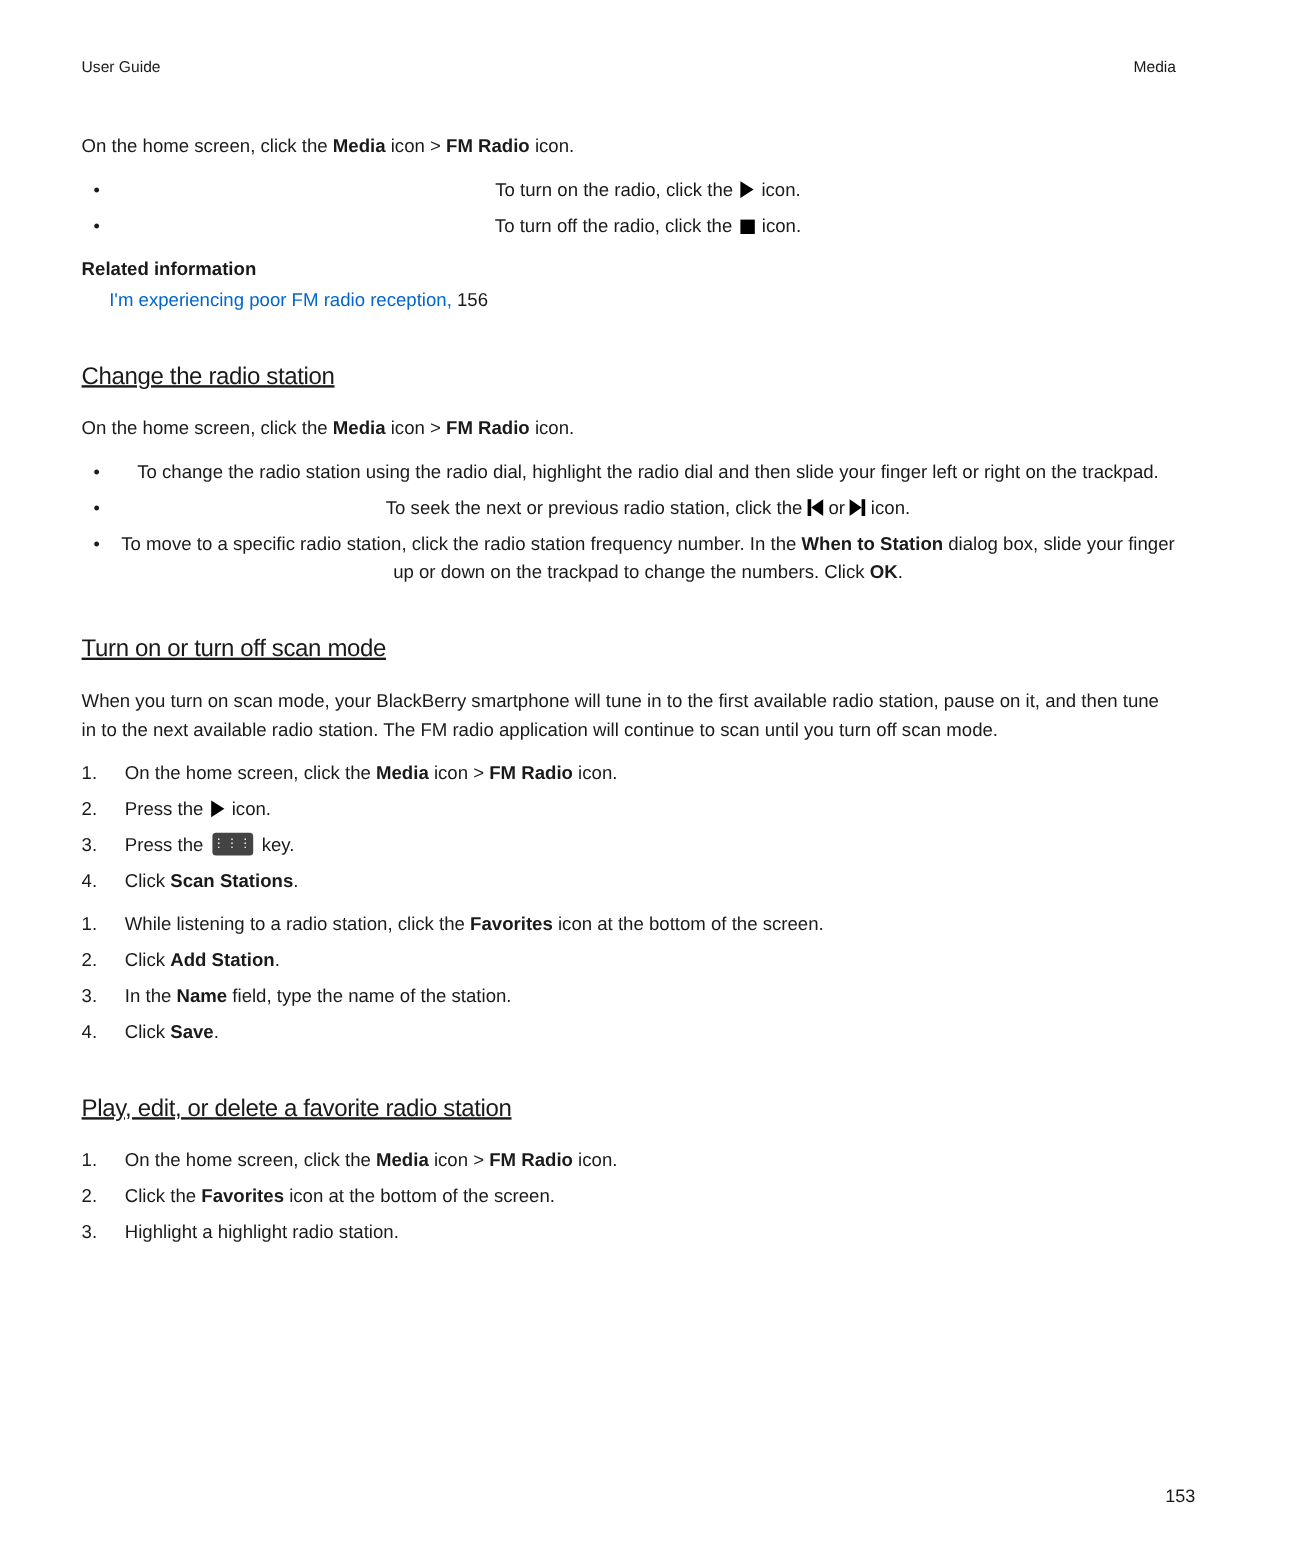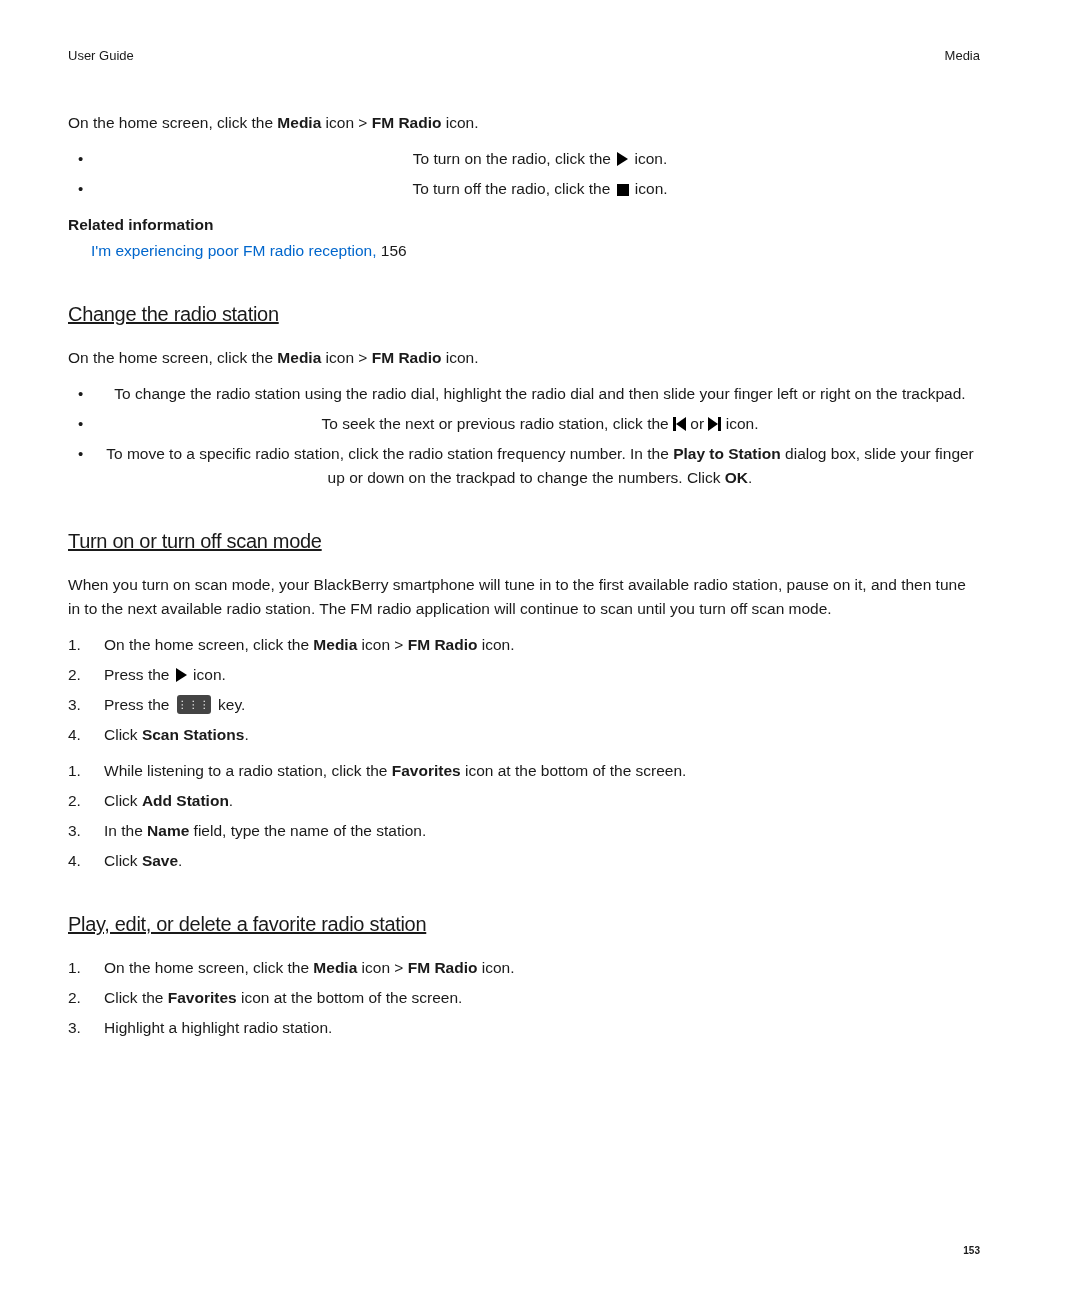--- a/index.html
+++ b/index.html
@@ -76,23 +76,22 @@
     font-weight: 700;
   }
   .link {
     color: #0066cc;
     text-decoration: none;
     margin-left: 23px;
   }
   .page-num {
     position: absolute;
     bottom: 40px;
-    right: 64px;
-    font-size: 10px;
-    font-weight: bold;
+    right: 48px;
+    font-size: 15px;
   }
 
   
   .ico {
     display: inline-block;
     vertical-align: -2px;
     margin: 0 2px;
   }
   .ico-play {
     width: 0; height: 0;
@@ -189,21 +188,21 @@
       <li>
         <span>To seek the next or previous radio station, click the </span><span class="ico-seek">
             <span class="bar"></span>
             <span class="tri-left"></span>
           </span><span> or </span><span class="ico-seek">
             <span class="tri-right"></span>
             <span class="bar"></span>
           </span><span> icon.</span>
       </li>
       <li>
-        <span>To move to a specific radio station, click the radio station frequency number. In the </span><span class="bold">Play to Station</span><span> dialog box, slide your finger up or down on the trackpad to change the numbers. Click </span><span class="bold">OK</span><span>.</span>
+        <span>To move to a specific radio station, click the radio station frequency number. In the </span><span class="bold">When to Station</span><span> dialog box, slide your finger up or down on the trackpad to change the numbers. Click </span><span class="bold">OK</span><span>.</span>
       </li>
     </ul>
 
     <h2>Turn on or turn off scan mode</h2>
     <p class="para">When you turn on scan mode, your BlackBerry smartphone will tune in to the first available radio station, pause on it, and then tune in to the next available radio station. The FM radio application will continue to scan until you turn off scan mode.</p>
     <ol class="steps">
       <li>
           <span class="num">1.</span>
           <span class="step-content"><span>On the home screen, click the </span><span class="bold">Media</span><span> icon &gt; </span><span class="bold">FM Radio</span><span> icon.</span></span>
         </li>

